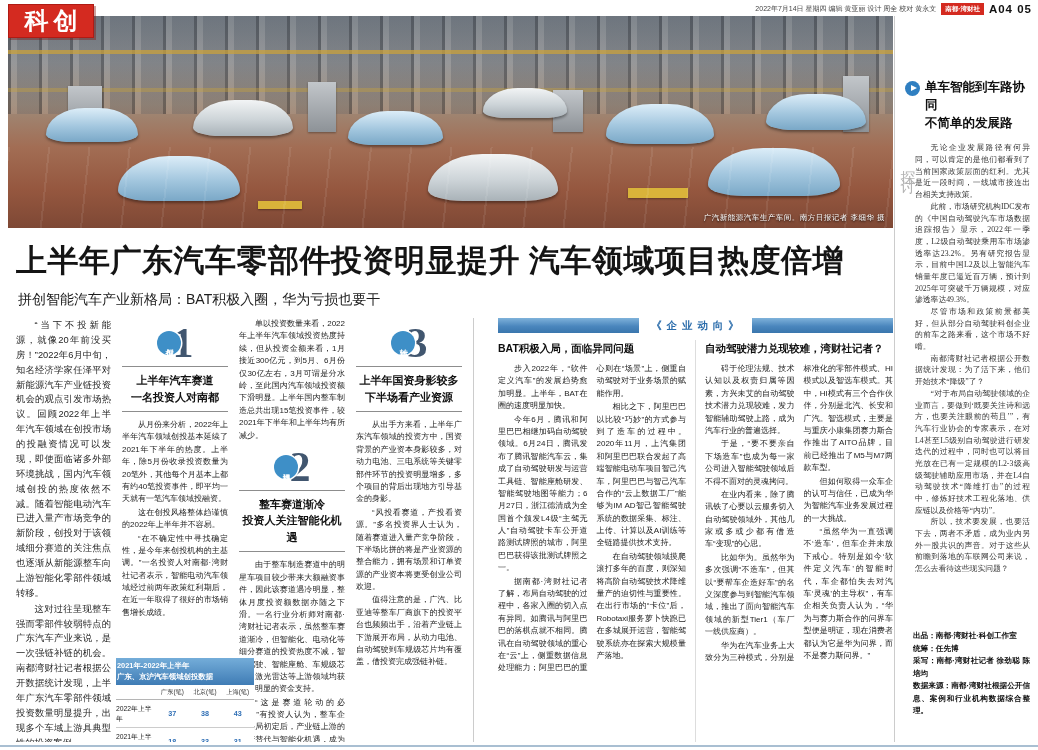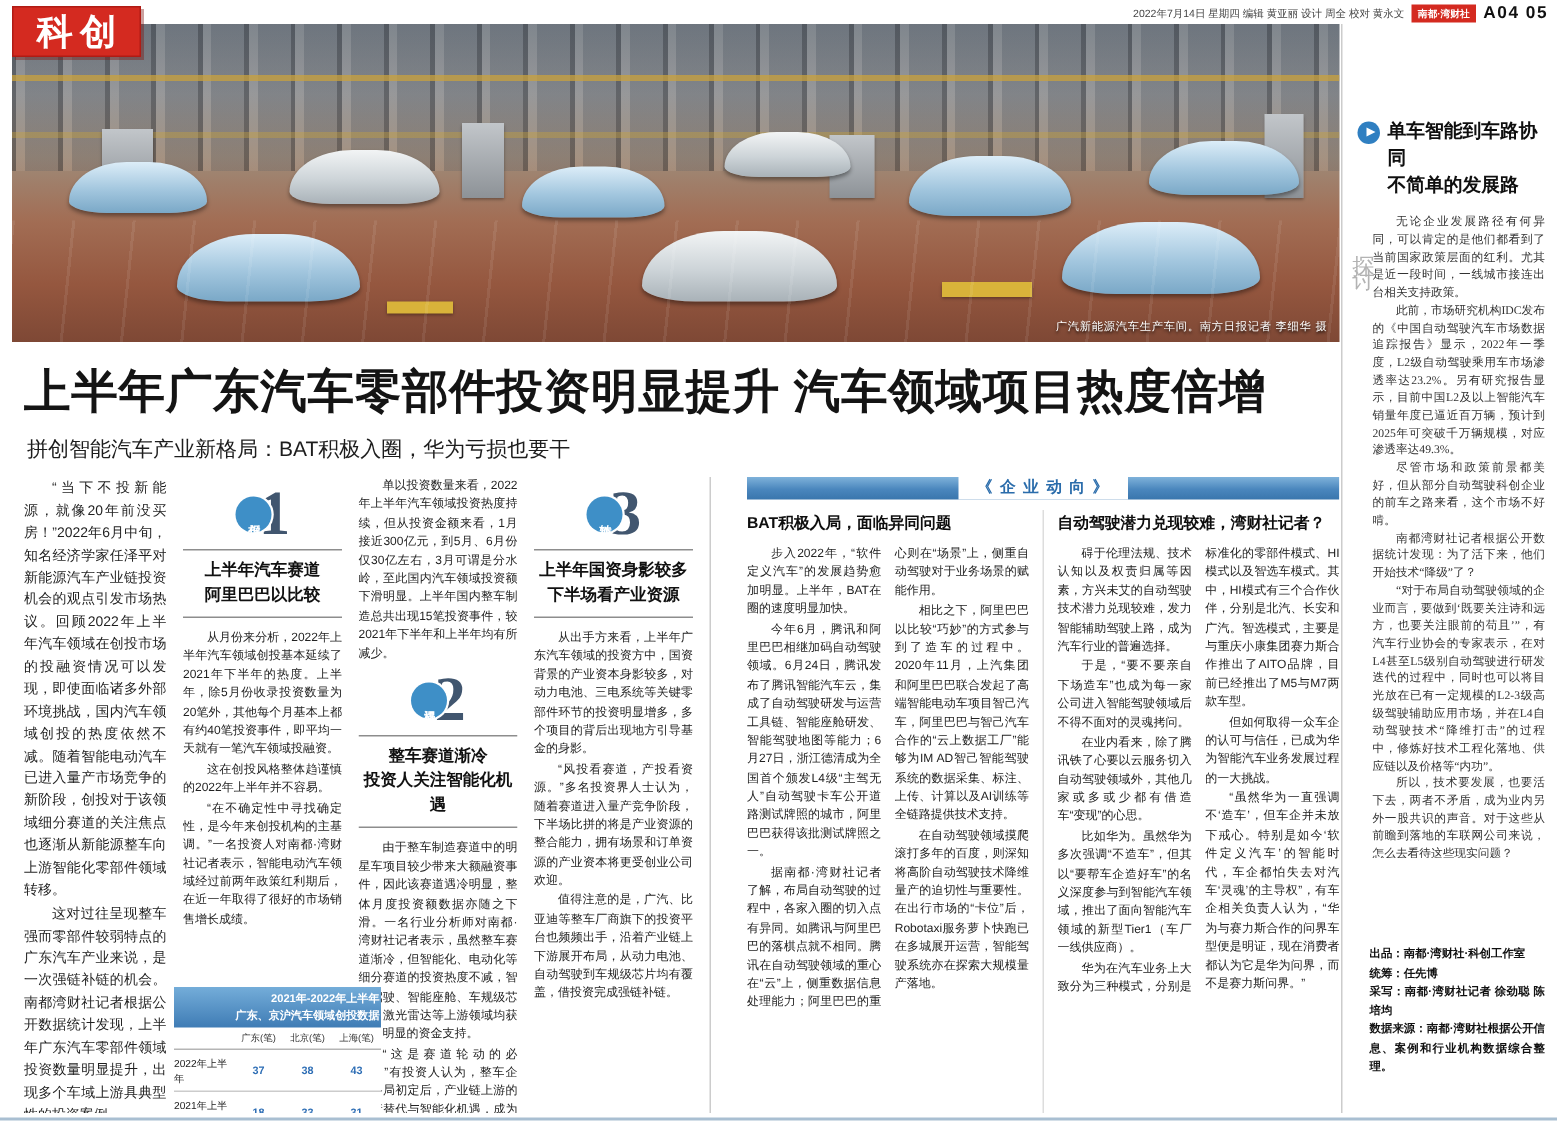--- a/index.html
+++ b/index.html
@@ -78,21 +78,21 @@
   .article { flex:1; overflow:hidden; }
   .article h3 { margin:2px 0 7px; font-size:10.5px; font-weight:bold; color:#0e0e0e; white-space:nowrap; }
   .art-cols { columns:2; column-gap:9px; font-size:8px; line-height:1.55; text-align:justify;
     color:#222; height:368px; overflow:hidden; }
   .art-cols p { margin:0 0 1px; text-indent:2em; }
   .art2 { border-left:1px solid #ddd; padding-left:9px; }
 
   
   .dtable { position:absolute; left:100px; top:338px; width:138px; background:#fff; z-index:6;
     padding-top:2px; }
-  .dt-head { background:linear-gradient(180deg,#74add9,#3f7cb5); color:#fff; text-align:right;
+  .dt-head { background:linear-gradient(180deg,#74add9,#3f7cb5); color:#fff; text-align:left;
     font-size:7.4px; font-weight:bold; line-height:1.45; padding:3px 1px; }
   .dt-colrow { display:flex; padding:3px 0 2px 40px; border-bottom:1px solid #b5b5b5; }
   .dt-colrow span { flex:1; text-align:center; font-size:6.3px; color:#333; }
   .dt-row { display:flex; align-items:center; border-bottom:1px solid #ccc; padding:3.5px 0; }
   .dt-row .lbl { width:40px; font-size:6.8px; color:#222; }
   .dt-row .v { flex:1; text-align:center; font-size:7.2px; color:#2e6eb5; font-weight:bold; }
 
   
   .sidebar { position:absolute; top:16px; right:0; bottom:8px; width:144px;
     border-left:1px solid #ccc; padding:0 8px 0 6px; overflow:hidden; }
@@ -160,21 +160,21 @@
       </div>
 
     <div class="col col2">
       <div class="sec">
         <div class="badge-row">
           <span class="sec-circle">创投</span>
           <span class="sec-num">1</span>
         </div>
         <div class="sec-title">
           <div>上半年汽车赛道</div>
-          <div>阿里巴巴以比较</div>
+          <div>一名投资人对南都</div>
         </div>
       </div>
       <div>
           <p>从月份来分析，2022年上半年汽车领域创投基本延续了2021年下半年的热度。上半年，除5月份收录投资数量为20笔外，其他每个月基本上都有约40笔投资事件，即平均一天就有一笔汽车领域投融资。</p>
           <p>这在创投风格整体趋谨慎的2022年上半年并不容易。</p>
           <p>“在不确定性中寻找确定性，是今年来创投机构的主基调。”一名投资人对南都·湾财社记者表示，智能电动汽车领域经过前两年政策红利期后，在近一年取得了很好的市场销售增长成绩。</p>
         </div>
     </div>
 
     <div class="col col3">

